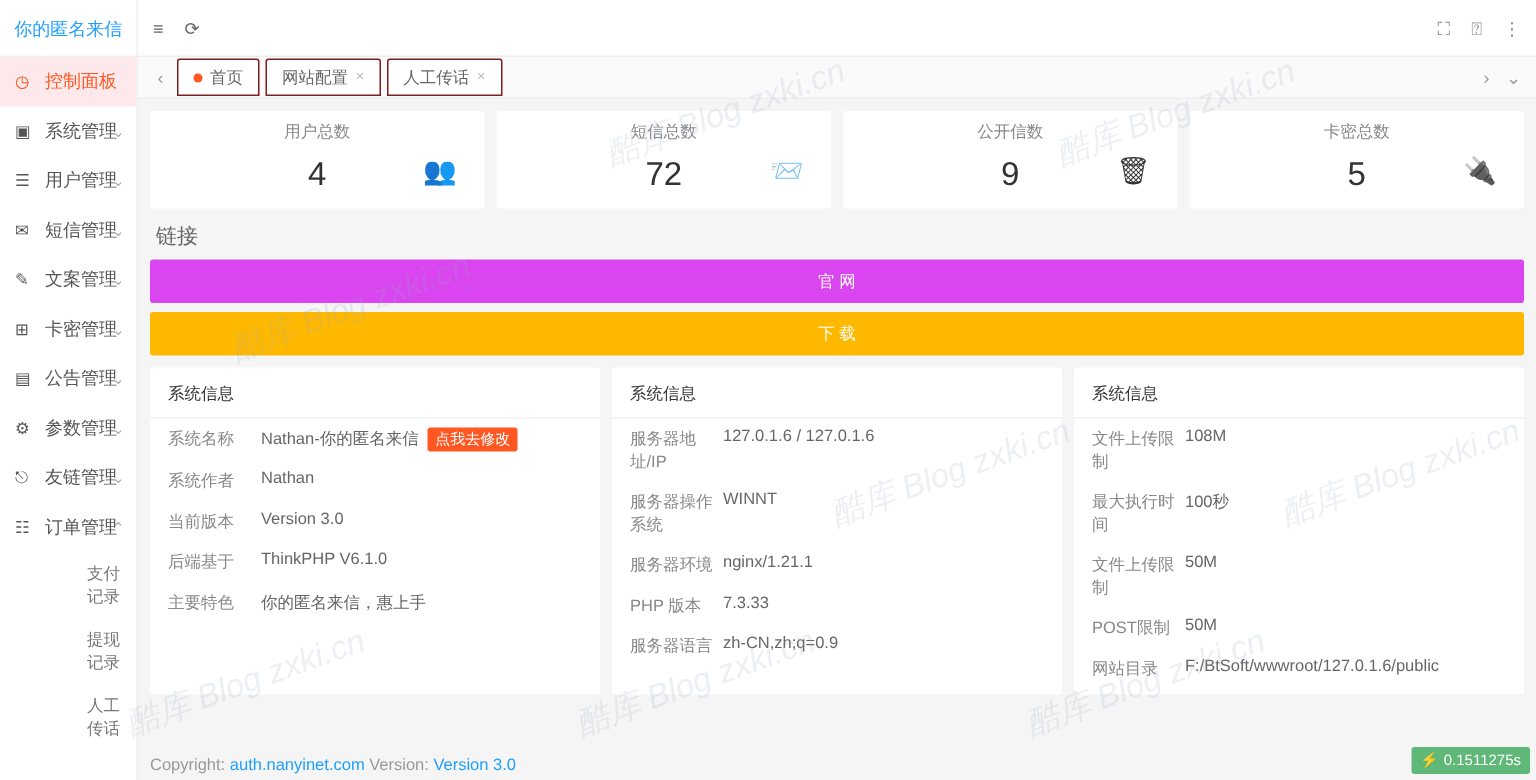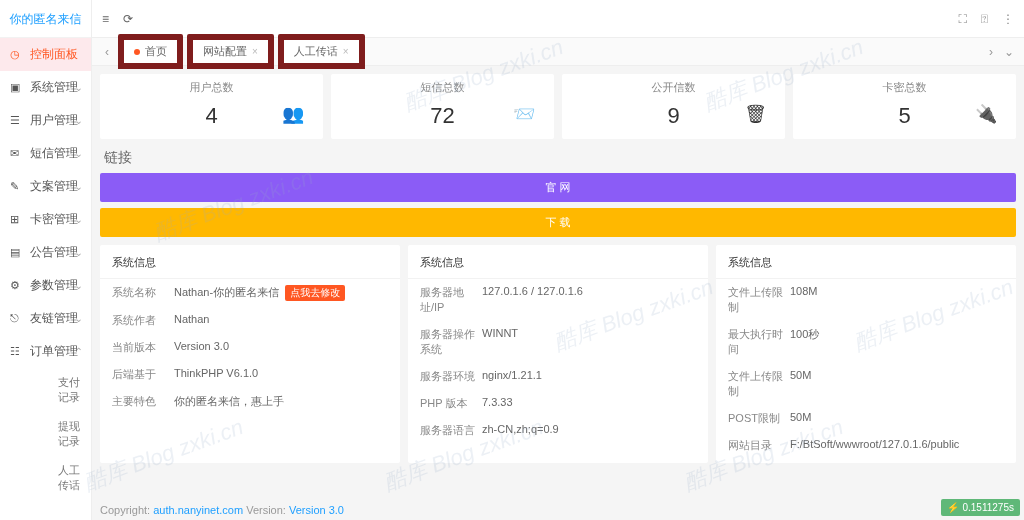--- a/index.html
+++ b/index.html
@@ -13,32 +13,32 @@
 .menu-item .icon { width: 14px; margin-right: 6px; font-size: 11px; }
 .menu-item .chev { position: absolute; right: 8px; font-size: 10px; color: #aaa; }
 .submenu { padding-left: 30px; margin-left: 18px; }
 .submenu .menu-item { padding: 7px 10px; font-size: 11px; color: #777; }
 .main { flex: 1; display: flex; flex-direction: column; }
 .header { height: 38px; background: #fff; display: flex; align-items: center; padding: 0 10px; border-bottom: 1px solid #eee; }
 .header .left { display: flex; gap: 14px; color: #666; }
 .header .right { margin-left: auto; display: flex; gap: 14px; color: #888; }
 .tabs { height: 28px; background: #fafafa; display: flex; align-items: center; padding: 0 6px; border-bottom: 1px solid #eee; }
 .tabnav { width: 18px; text-align: center; color: #999; cursor: pointer; }
-.tab { padding: 4px 10px; margin: 0 2px; background: #fff; border: 6px solid #7f1d1d; border-radius: 2px 2px 0 0; font-size: 11px; color: #666; display: flex; align-items: center; gap: 5px; cursor: pointer; }
+.tab { padding: 4px 10px; margin: 0 2px; background: #fff; border: 1px solid #7f1d1d; border-radius: 2px 2px 0 0; font-size: 11px; color: #666; display: flex; align-items: center; gap: 5px; cursor: pointer; }
 .tab .dot { width: 6px; height: 6px; border-radius: 50%; background: #ff5722; }
 .tab .x { color: #bbb; font-size: 10px; }
 .content { flex: 1; padding: 8px; overflow-y: auto; }
 .stats { display: flex; gap: 8px; margin-bottom: 10px; }
 .stat-card { flex: 1; background: #fff; border-radius: 2px; padding: 6px 14px 10px; position: relative; }
 .stat-card .title { font-size: 11px; color: #888; text-align: center; }
 .stat-card .num { font-size: 22px; text-align: center; margin-top: 8px; color: #333; }
 .stat-card .ic { position: absolute; right: 18px; bottom: 14px; font-size: 18px; }
 .section-title { font-size: 14px; color: #666; margin: 4px 0 6px 4px; }
 .btn-block { display: block; width: 100%; padding: 7px; text-align: center; color: #fff; border: none; border-radius: 2px; font-size: 11px; margin-bottom: 6px; cursor: pointer; }
-.btn-blue { background: #8b5cf6; }
+.btn-blue { background: #d946ef; }
 .btn-orange { background: #FFB800; }
 .info-row { display: flex; gap: 8px; margin-top: 8px; }
 .info-card { flex: 1; background: #fff; border-radius: 2px; padding: 10px 0 4px; }
 .info-card h3 { font-size: 11px; font-weight: 500; padding: 0 12px 8px; border-bottom: 1px solid #f2f2f2; }
 .info-card .row { display: flex; padding: 6px 12px; font-size: 11px; color: #666; }
 .info-card .row .k { width: 62px; color: #888; flex-shrink: 0; }
 .badge { background: #FF5722; color: #fff; padding: 1px 5px; border-radius: 2px; font-size: 10px; margin-left: 6px; text-align: right; }
 .footer { position: absolute; bottom: 4px; left: 100px; font-size: 11px; color: #999; }
 .footer a { color: #1E9FFF; text-decoration: none; }
 .perf { position: absolute; bottom: 4px; right: 4px; background: #5FB878; color: #fff; padding: 3px 6px; font-size: 10px; border-radius: 2px; display: flex; align-items: center; gap: 3px; }

